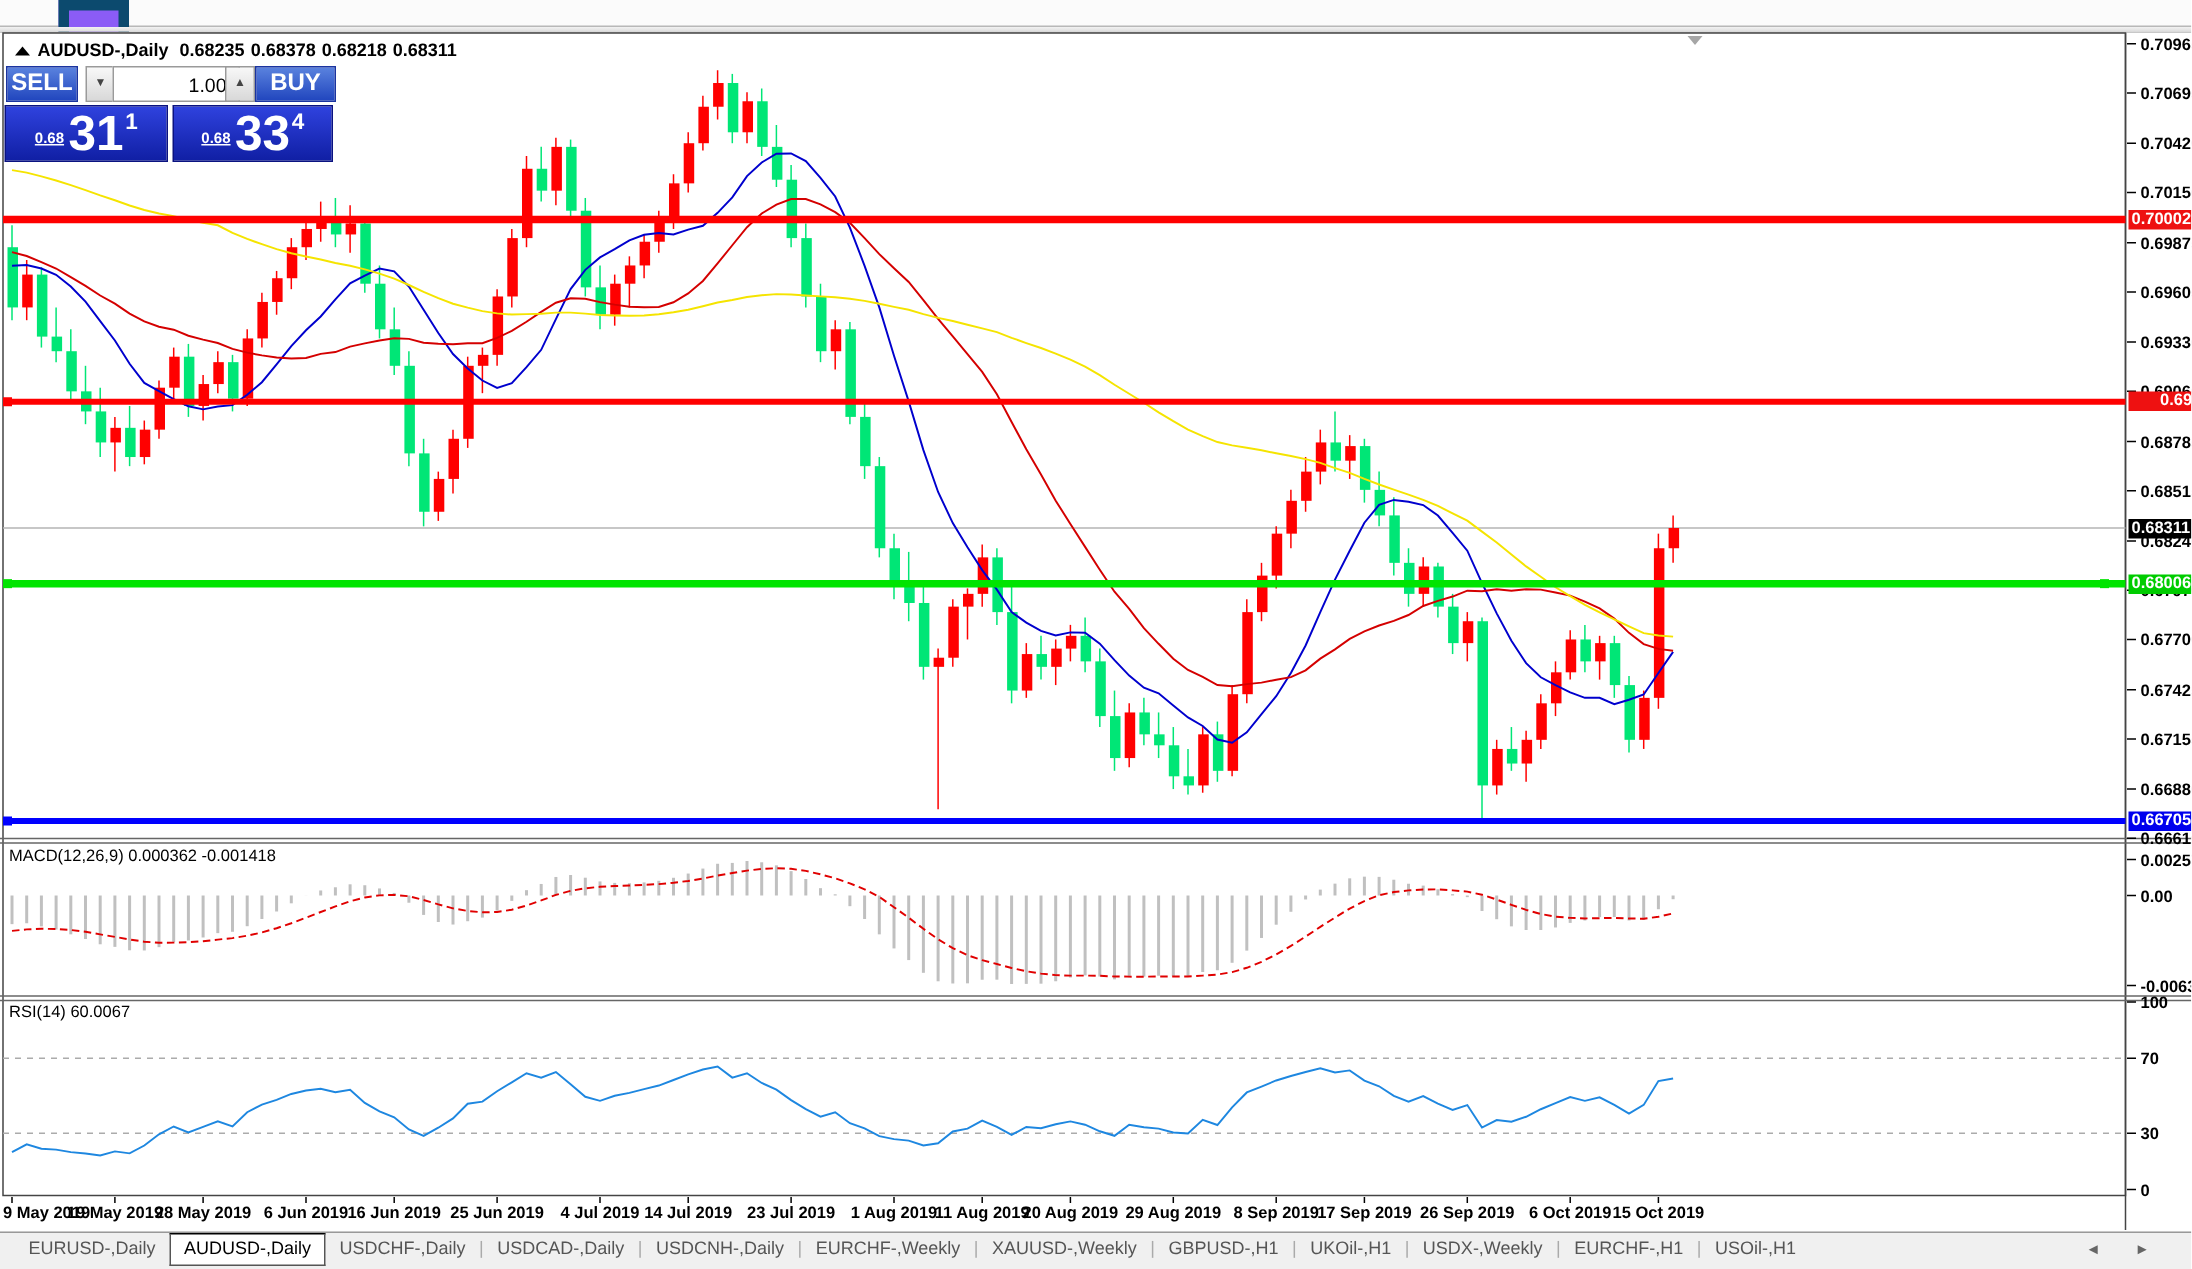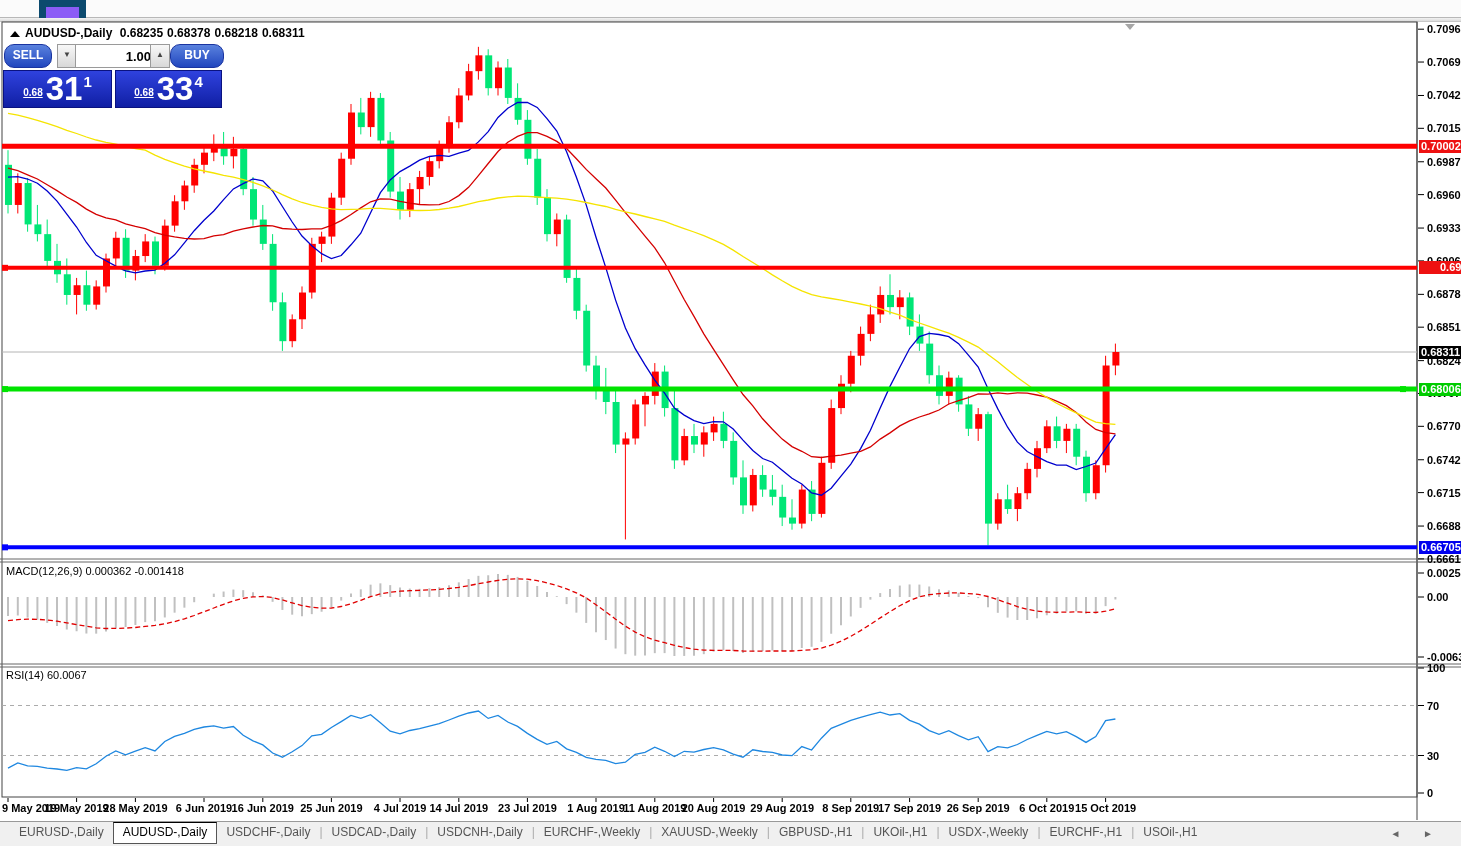--- a/index.html
+++ b/index.html
@@ -11,27 +11,27 @@
   .tf-sep{display:inline-block;width:1px;height:14px;background:#C8C8C8;vertical-align:middle;margin:0 2px;}
   #top-groove{position:absolute;left:0;top:18px;width:1461px;height:3px;background:linear-gradient(#F2F2F2,#DCDCDC);border-bottom:1px solid #C8C8C8;}
   
   #chart-wrap{position:absolute;left:0;top:0;width:1461px;height:846px;}
   svg{position:absolute;left:0;top:0;}
   
   #chart-title{position:absolute;left:10px;top:26px;font-size:12px;font-weight:bold;color:#000;white-space:nowrap;}
   #chart-title .tri{display:inline-block;width:0;height:0;border-left:5px solid transparent;border-right:5px solid transparent;border-bottom:6px solid #000;margin-right:5px;}
   #chart-title span{margin-right:4px;}
   
-  .btn-blue{position:absolute;height:22px;background:linear-gradient(#5A82DE,#2146BE);border:1px solid #1A34A0;border-radius:10px;color:#fff;font-size:12px;font-weight:bold;text-align:center;line-height:21px;cursor:pointer;}
+  .btn-blue{position:absolute;height:22px;background:linear-gradient(#5A82DE,#2146BE);border:1px solid #1A34A0;border-radius:0;color:#fff;font-size:16px;font-weight:bold;text-align:center;line-height:21px;cursor:pointer;}
   #sell-btn{left:4px;top:44px;width:46px;}
   #buy-btn{left:170px;top:44px;width:52px;}
   .spin-btn{position:absolute;top:44px;width:18px;height:22px;background:linear-gradient(#F8F8F8,#D8D8D8);border:1px solid #9A9A9A;text-align:center;line-height:20px;font-size:8px;color:#444;cursor:pointer;}
   #vol-down{left:57px;}
   #vol-up{left:150px;}
-  #vol-field{position:absolute;left:75px;top:44px;width:73px;height:20px;border:1px solid #9A9A9A;background:#fff;font-size:13px;text-align:right;padding-right:8px;font-family:"Liberation Sans",sans-serif;font-weight:bold;}
+  #vol-field{position:absolute;left:75px;top:44px;width:73px;height:20px;border:1px solid #9A9A9A;background:#fff;font-size:13px;text-align:right;padding-right:8px;font-family:"Liberation Sans",sans-serif;}
   .quote-box{position:absolute;top:70px;height:38px;background:linear-gradient(#2F42DE,#101FA4);border:1px solid #0A1280;color:#fff;display:flex;align-items:flex-end;justify-content:center;padding-bottom:3px;box-sizing:border-box;cursor:pointer;}
   #sell-box{left:3px;width:109px;}
   #buy-box{left:115px;width:107px;}
   .q-small{font-size:10px;font-weight:bold;margin-right:3px;line-height:22px;text-decoration:underline;}
   .q-big{font-size:33px;font-weight:bold;line-height:30px;}
   .q-sup{font-size:15px;font-weight:bold;position:relative;top:-14px;margin-left:1px;}
   
   .pane-label{position:absolute;left:6px;font-size:11px;color:#000;white-space:nowrap;}
   
   .price-tag{position:absolute;left:1419px;width:42px;height:13px;color:#fff;font-size:11px;font-weight:bold;line-height:13px;padding-left:2px;box-sizing:border-box;}

